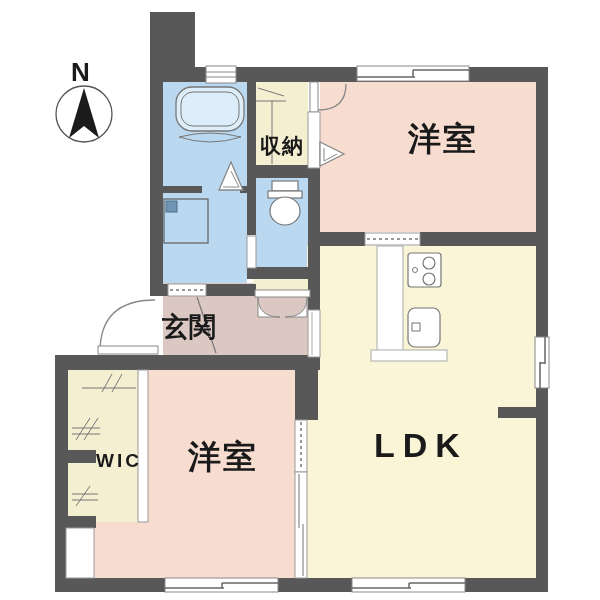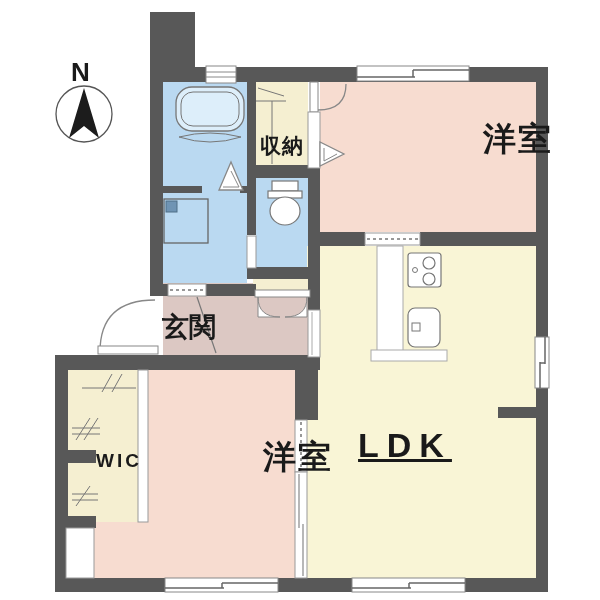--- a/index.html
+++ b/index.html
@@ -10,21 +10,21 @@
   .room{position:absolute;}
   .room-bedroom{background:var(--bedroom-fill,#f7dcd0);}
   .room-ldk{background:var(--ldk-fill,#f9f5d6);}
   .room-wet{background:var(--wet-fill,#bad9f1);}
   .room-entrance{background:var(--entrance-fill,#dcc8c3);}
   .room-storage{background:var(--storage-fill,#f5efd1);}
   .wall{position:absolute;background:var(--wall,#585858);}
   svg.overlay{position:absolute;left:0;top:0;z-index:40;}
   .lbl{position:absolute;z-index:50;font-weight:bold;line-height:1.15;white-space:nowrap;}
   .lbl.center{text-align:center;}
-  .roomname{font-size:33px;letter-spacing:2px;text-align:right;}
+  .roomname{font-size:33px;letter-spacing:2px;}
   .ldkname{font-size:34px;letter-spacing:8px;}
   .sizeline{font-size:31px;letter-spacing:1px;}
   .sizeunit{font-size:20px;}
   .genkan{font-size:27px;}
   .shuno{font-size:21px;letter-spacing:1px;}
   .wic{font-size:19px;letter-spacing:3px;}
   .north{font-size:26px;}
   .z1{z-index:10;} .z2{z-index:20;} .z3{z-index:30;}
 </style>
 </head>
@@ -219,21 +219,21 @@
       <polygon points="84,88 99,138 84,126 69,138" fill="#1c1c1c"></polygon>
     </g>
   </svg>
 
   <div class="lbl north" style="left:71px;top:58px;">N</div>
 
   <div class="lbl center" style="left:333px;top:120px;width:220px;">
     <div class="roomname">洋室</div>
   </div>
 
-  <div class="lbl center" style="left:295px;top:426px;width:220px;text-decoration:underline;">
+  <div class="lbl center" style="left:311px;top:426px;width:220px;">
     <div class="ldkname">LDK</div>
   </div>
 
   <div class="lbl center" style="left:113px;top:438px;width:220px;">
     <div class="roomname">洋室</div>
   </div>
 
   <div class="lbl genkan" style="left:162px;top:312px;">玄関</div>
   <div class="lbl shuno center" style="left:252px;top:134px;width:60px;">収納</div>
   <div class="lbl wic" style="left:96px;top:450px;">WIC</div>

